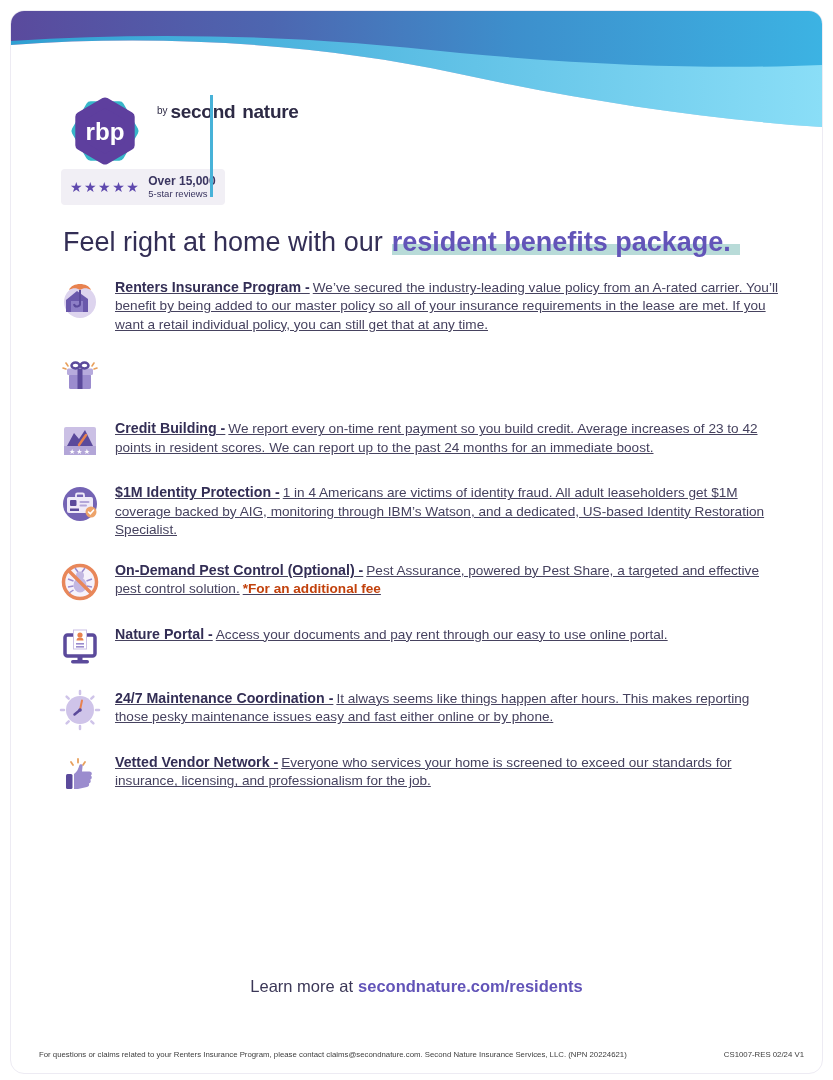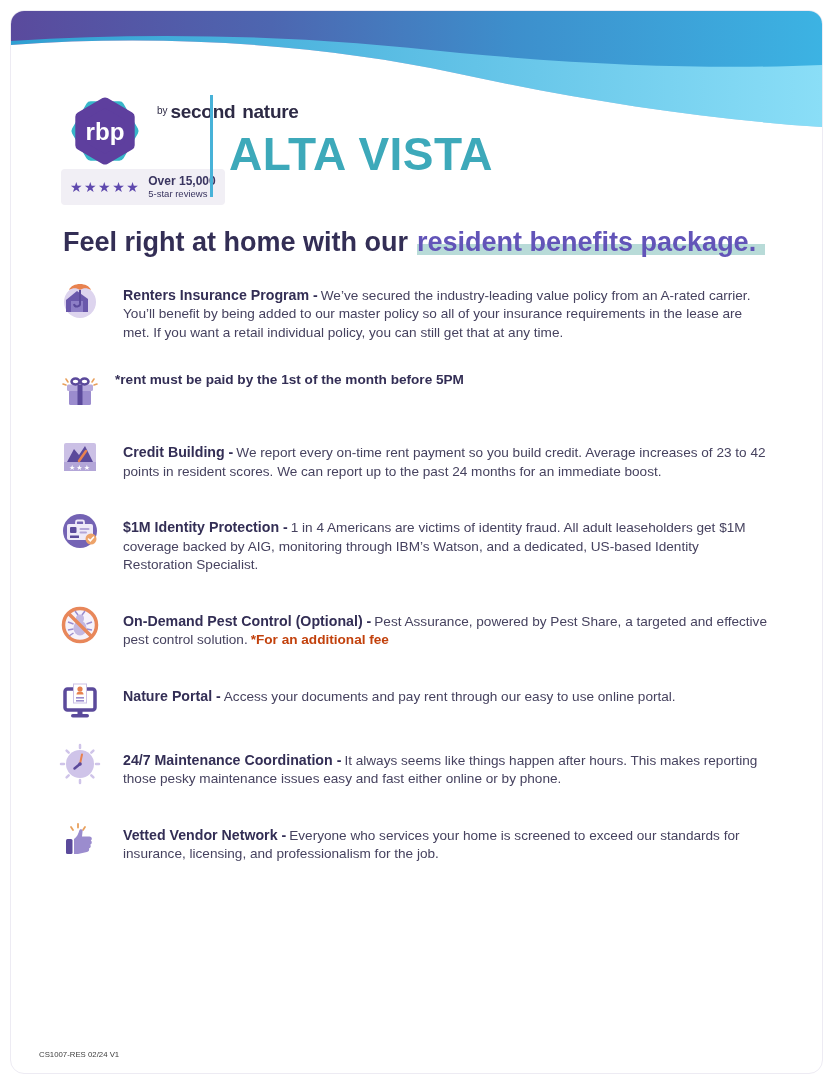--- a/index.html
+++ b/index.html
@@ -23,31 +23,31 @@
   .reviews-text { font-size:9.5px; color:#3a3560; line-height:1.2; }
   .reviews-text .r1 { font-size:12px; font-weight:600; display:block; }
 
   .divider { position:absolute; left:199px; top:84px; width:2.5px; height:102px; background:#47b2d8; }
 
   .community { position:absolute; left:218px; top:116px; font-size:46px; font-weight:bold;
                color:#3da9ba; letter-spacing:0.5px; }
 
   
   .headline { position:absolute; left:52px; top:216px; font-size:27px; color:#332e55; white-space:nowrap; }
-  .hl-prefix { margin-right:9px; font-weight:700; }
+  .hl-prefix { margin-right:9px; font-weight:400; }
   .hl-highlight { font-weight:bold; color:#6254b8; padding-right:9px;
                   background:linear-gradient(#b8dbd8,#b8dbd8) no-repeat;
                   background-size:100% 11px; background-position:0 88%; }
 
   
   .benefits { position:absolute; left:47px; top:266px; right:44px; }
   .benefit { display:flex; gap:13px; margin-bottom:20px; min-height:44px; }
   .benefit .icon { width:44px; height:44px; flex:0 0 44px; }
   .btext { flex:1; color:#46425f; font-size:13.6px; line-height:1.36; padding-top:1px; }
-  .btext p { margin:8px; }
+  .btext p { margin:0;text-decoration:underline; }
   .btitle { font-weight:bold; color:#332e55; font-size:14.2px; }
   .bdesc { margin-left:3px; }
   .bnote-inline { margin-left:3px; font-weight:bold; color:#c2410c; }
   .bnote { font-weight:bold; color:#332e55; }
 
   
   .learn-more { position:absolute; left:0; right:0; top:966px; text-align:center;
                 font-size:16.5px; color:#3b3757; }
   .learn-more .lm-prefix { margin-right:5px; }
   .learn-more .lm-link { font-weight:bold; color:#6254b8; }
@@ -97,21 +97,20 @@
   <div class="reviews">
     <span class="stars">★★★★★</span>
     <span class="reviews-text">
       <span class="r1">Over 15,000</span>
       <span>5-star reviews</span>
     </span>
   </div>
 
   <div class="divider"></div>
 
-  <div class="community">ALTA VISTA</div>
 
   <div class="headline">
     <span class="hl-prefix">Feel right at home with our</span><span class="hl-highlight">resident benefits package.</span>
   </div>
 
   <div class="benefits">
 
     <div class="benefit">
       <span class="icon">
         <svg viewBox="0 0 44 44" width="44" height="44">
@@ -139,21 +138,20 @@
               <line x1="39" y1="14" x2="36" y2="15"></line>
           </g>
           <rect x="11" y="20" width="22" height="15" rx="1.5" fill="#9b8cce"></rect>
           <rect x="9" y="14.5" width="26" height="6.5" rx="1.5" fill="#b7abdd"></rect>
           <rect x="19.5" y="14.5" width="5" height="20.5" fill="#5b4a9b"></rect>
           <ellipse cx="17.5" cy="11.5" rx="4" ry="3" fill="none" stroke="#5b4a9b" stroke-width="2.5"></ellipse>
           <ellipse cx="26.5" cy="11.5" rx="4" ry="3" fill="none" stroke="#5b4a9b" stroke-width="2.5"></ellipse>
         </svg>
       </span>
       <div class="btext">
-        <div class="bnote">*rent must be paid by the 1st of the month before 5PM</div>
       </div>
     </div>
 
     <div class="benefit">
       <span class="icon">
         <svg viewBox="0 0 44 44" width="44" height="44">
           <rect x="6" y="9" width="32" height="28" rx="2" fill="#cbc0e5"></rect>
           <rect x="6" y="28" width="32" height="9" fill="#b3a6d8"></rect>
           <path d="M9,28 L16,15 L21,21 L27,12 L35,28 Z" fill="#5b4a9b"></path>
           <line x1="21" y1="27" x2="28" y2="17" stroke="#e8824f" stroke-width="2.5" stroke-linecap="round"></line>
@@ -260,18 +258,22 @@
         </svg>
       </span>
       <div class="btext">
         <p><span class="btitle">Vetted Vendor Network -</span><span class="bdesc">Everyone who services your home is screened to exceed our standards for insurance, licensing, and professionalism for the job.</span><span class="bnote-inline"></span></p>
         <div class="bnote"></div>
       </div>
     </div>
 
   </div>
 
+  <div class="learn-more">
+    <span class="lm-prefix">Learn more at</span><span class="lm-link">secondnature.com/residents</span>
+  </div>
 
   <div class="footer">
+    <span>For questions or claims related to your Renters Insurance Program, please contact claims@secondnature.com. Second Nature Insurance Services, LLC. (NPN 20224621)</span>
     <span>CS1007-RES 02/24 V1</span>
   </div>
 
 </div>
 
 </body></html>

